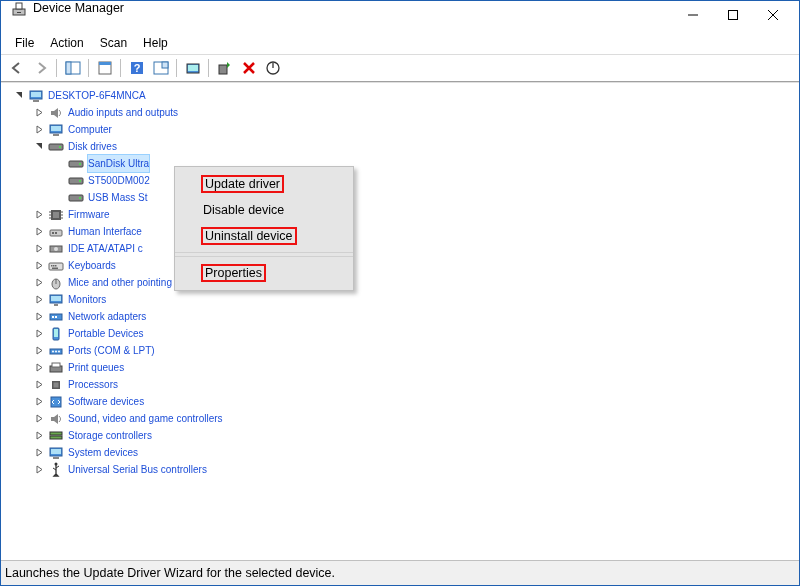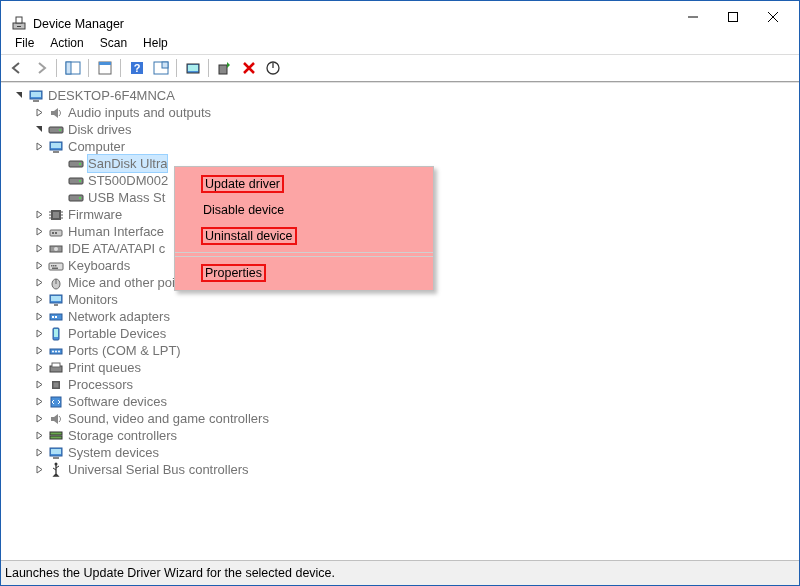--- a/index.html
+++ b/index.html
@@ -5,41 +5,41 @@
 * { box-sizing: border-box; margin: 0; padding: 0; user-select: none; }
 body {
   font-family: "Segoe UI", Tahoma, sans-serif;
   font-size: 12.5px;
   background: #fff;
   width: 800px;
   height: 586px;
   overflow: hidden;
 }
 .window { border: 1.5px solid #1e5fb0; width: 800px; height: 586px; display: flex; flex-direction: column; }
-.titlebar { height: 30px; display: flex; align-items: flex-end; padding: 0 6px; }
+.titlebar { height: 30px; display: flex; align-items: flex-start; padding: 0 6px; }
 .titlebar .appicon { width: 16px; height: 16px; margin: 0 6px 0 4px; display:inline-block; }
 .titlebar .title { flex: 1; font-size: 12.5px; }
 .winbtn { width: 40px; height: 28px; display: flex; align-items: center; justify-content: center; font-size: 15px; color: #000; }
 .menubar { height: 23px; display: flex; align-items: center; padding: 0 6px; }
 .menubar span { padding: 2px 8px; font-size: 12px; }
 .toolbar { height: 28px; display: flex; align-items: center; padding: 2px 4px; border-top:1px solid #dcdcdc; border-bottom:1px solid #a0a0a0; gap:1px;}
 .tbbtn { width: 23px; height:22px; display:flex; align-items:center; justify-content:center; border:1px solid transparent;}
 .tbbtn svg { display:block;}
 .sep { width:1px; height:18px; background:#c0c0c0; margin:0 3px;}
 .tree-wrap { flex:1; overflow:auto; padding:4px 0 4px 4px; border-top:1px solid #e0e0e0;}
 .node { display:flex; align-items:center; height:17px; line-height:17px;}
 .node .tw { width:13px; height:13px; display:flex; align-items:center; justify-content:center; margin-right:2px; color:#595959;}
 .node .ic { width:16px; height:16px; margin-right:4px; display:inline-flex; align-items:center; justify-content:center;}
-.node .lbl { white-space:nowrap; font-size:13px; color:#737373;}
+.node .lbl { white-space:nowrap; font-size:10px; color:#1d4ed8;}
 .sel { background:#cce8ff; outline:1px solid #99d1ff; }
 .statusbar { height:23px; border-top:1px solid #c0c0c0; font-size:12.5px; padding:12px 4px; display:flex; align-items:center; background:#f0f0f0;}
 .statusbar .cell{ flex:1;}
 .statusbar .cell2, .statusbar .cell3 { width:95px; border-left:1px solid #c8c8c8; height:100%;}
 .ctx {
-  position:absolute; left:174px; top:166px; width:260px; background:#fca5a5;
+  position:absolute; left:174px; top:166px; width:180px; background:#e5e5e5;
   border:1px solid #c0c0c0; box-shadow:3px 3px 4px rgba(0,0,0,.25);
   padding:4px 0;
 }
 .ctx .item{ height:26px; display:flex; align-items:center; padding:0 12px 0 28px; font-size:12.5px;}
 .ctx hr { border:none; border-top:1px solid #d0d0d0; margin:3px 0;}
 .hl { border:2px solid #e11; display:inline-block; padding:0 2px; margin-left:-2px;}
 .bold { font-weight:400;}
 </style>
 </head>
 <body>
@@ -170,45 +170,45 @@
           <svg width="16" height="16">
             <path d="M3 6h3l4-3v10l-4-3H3z" fill="#888"></path>
             <path d="M11 5c2 2 2 4 0 6" fill="none" stroke="#888"></path>
           </svg>
         </span>
         <span class="lbl">Audio inputs and outputs</span>
       </div>
       <div class="node" style="padding-left:28px">
         <span class="tw">
           <svg width="9" height="9">
-            <path d="M1 1 L7 1 L1 7 Z" fill="#404040" transform="rotate(90 4 4)"></path>
-          </svg>
-        </span>
-        <span class="ic">
-          <svg width="16" height="16">
-            <rect x="1" y="5" width="14" height="6" rx="1" fill="#888" stroke="#444"></rect>
-            <circle cx="12" cy="8" r="1" fill="#4e4"></circle>
-          </svg>
-        </span>
-        <span class="lbl">Disk drives</span>
-      </div>
-      <div class="node" style="padding-left:28px">
-        <span class="tw">
-          <svg width="9" height="9">
             <path d="M2 1 L7 4.5 L2 8 Z" fill="none" stroke="#606060"></path>
           </svg>
         </span>
         <span class="ic">
           <svg width="16" height="16">
             <rect x="2" y="3" width="12" height="8" fill="#4a90d9" stroke="#2a5a99"></rect>
             <rect x="3" y="4" width="10" height="5" fill="#aee0f7"></rect>
             <rect x="5" y="12" width="6" height="2" fill="#888"></rect>
           </svg>
         </span>
         <span class="lbl">Computer</span>
+      </div>
+      <div class="node" style="padding-left:28px">
+        <span class="tw">
+          <svg width="9" height="9">
+            <path d="M1 1 L7 1 L1 7 Z" fill="#404040" transform="rotate(90 4 4)"></path>
+          </svg>
+        </span>
+        <span class="ic">
+          <svg width="16" height="16">
+            <rect x="1" y="5" width="14" height="6" rx="1" fill="#888" stroke="#444"></rect>
+            <circle cx="12" cy="8" r="1" fill="#4e4"></circle>
+          </svg>
+        </span>
+        <span class="lbl">Disk drives</span>
       </div>
       <div class="node" style="padding-left:48px">
         <span class="tw"></span>
         <span class="ic">
           <svg width="16" height="16">
             <rect x="1" y="5" width="14" height="6" rx="1" fill="#888" stroke="#444"></rect>
             <circle cx="12" cy="8" r="1" fill="#4e4"></circle>
           </svg>
         </span>
         <span class="lbl sel">SanDisk Ultra</span>

